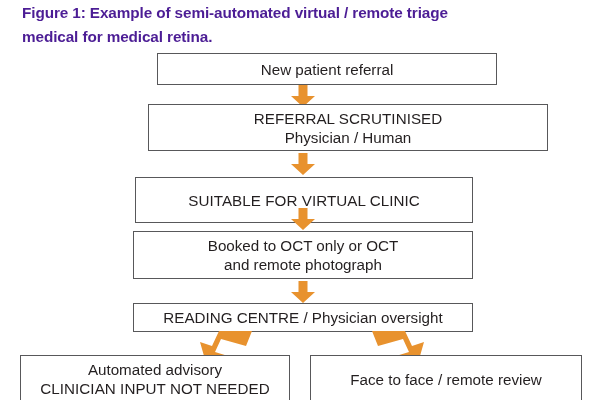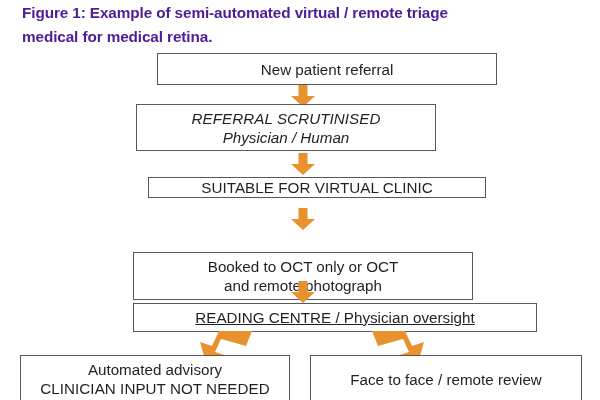--- a/index.html
+++ b/index.html
@@ -52,24 +52,24 @@
     color: #231f20;
   }
   .node .ln {
     display: block;
     white-space: nowrap;
   }
   .ln-caps { font-size: 15.2px; letter-spacing: 0.05px; }
   .ln-mixed { font-size: 15.2px; }
 
   #node-new-patient-referral { left: 133px; top: 53px;  width: 340px; height: 32px; margin-left: 24px; }
-  #node-referral-scrutinised { left: 136px; top: 104px; width: 300px; height: 47px; font-style: italic; }
-  #node-suitable-virtual-clinic { left: 148px; top: 177px; width: 338px; height: 21px; }
-  #node-booked-oct { left: 133px; top: 231px; width: 340px; height: 48px; margin-top: 21px; }
-  #node-reading-centre { left: 133px; top: 303px; width: 404px; height: 29px; text-decoration: underline; }
+  #node-referral-scrutinised { left: 148px; top: 104px; width: 400px; height: 47px; }
+  #node-suitable-virtual-clinic { left: 135px; top: 177px; width: 338px; height: 46px; }
+  #node-booked-oct { left: 133px; top: 231px; width: 340px; height: 48px; }
+  #node-reading-centre { left: 133px; top: 303px; width: 340px; height: 29px; }
   #node-clinician-not-needed { left: 20px;  top: 355px; width: 270px; height: 48px; }
   #node-clinician-required  { left: 310px; top: 355px; width: 272px; height: 48px; }
 
   
   .arrow-down {
     position: absolute;
     width: 26px;
     height: 22px;
   }
   .arrow-down svg { display: block; width: 100%; height: 100%; }

